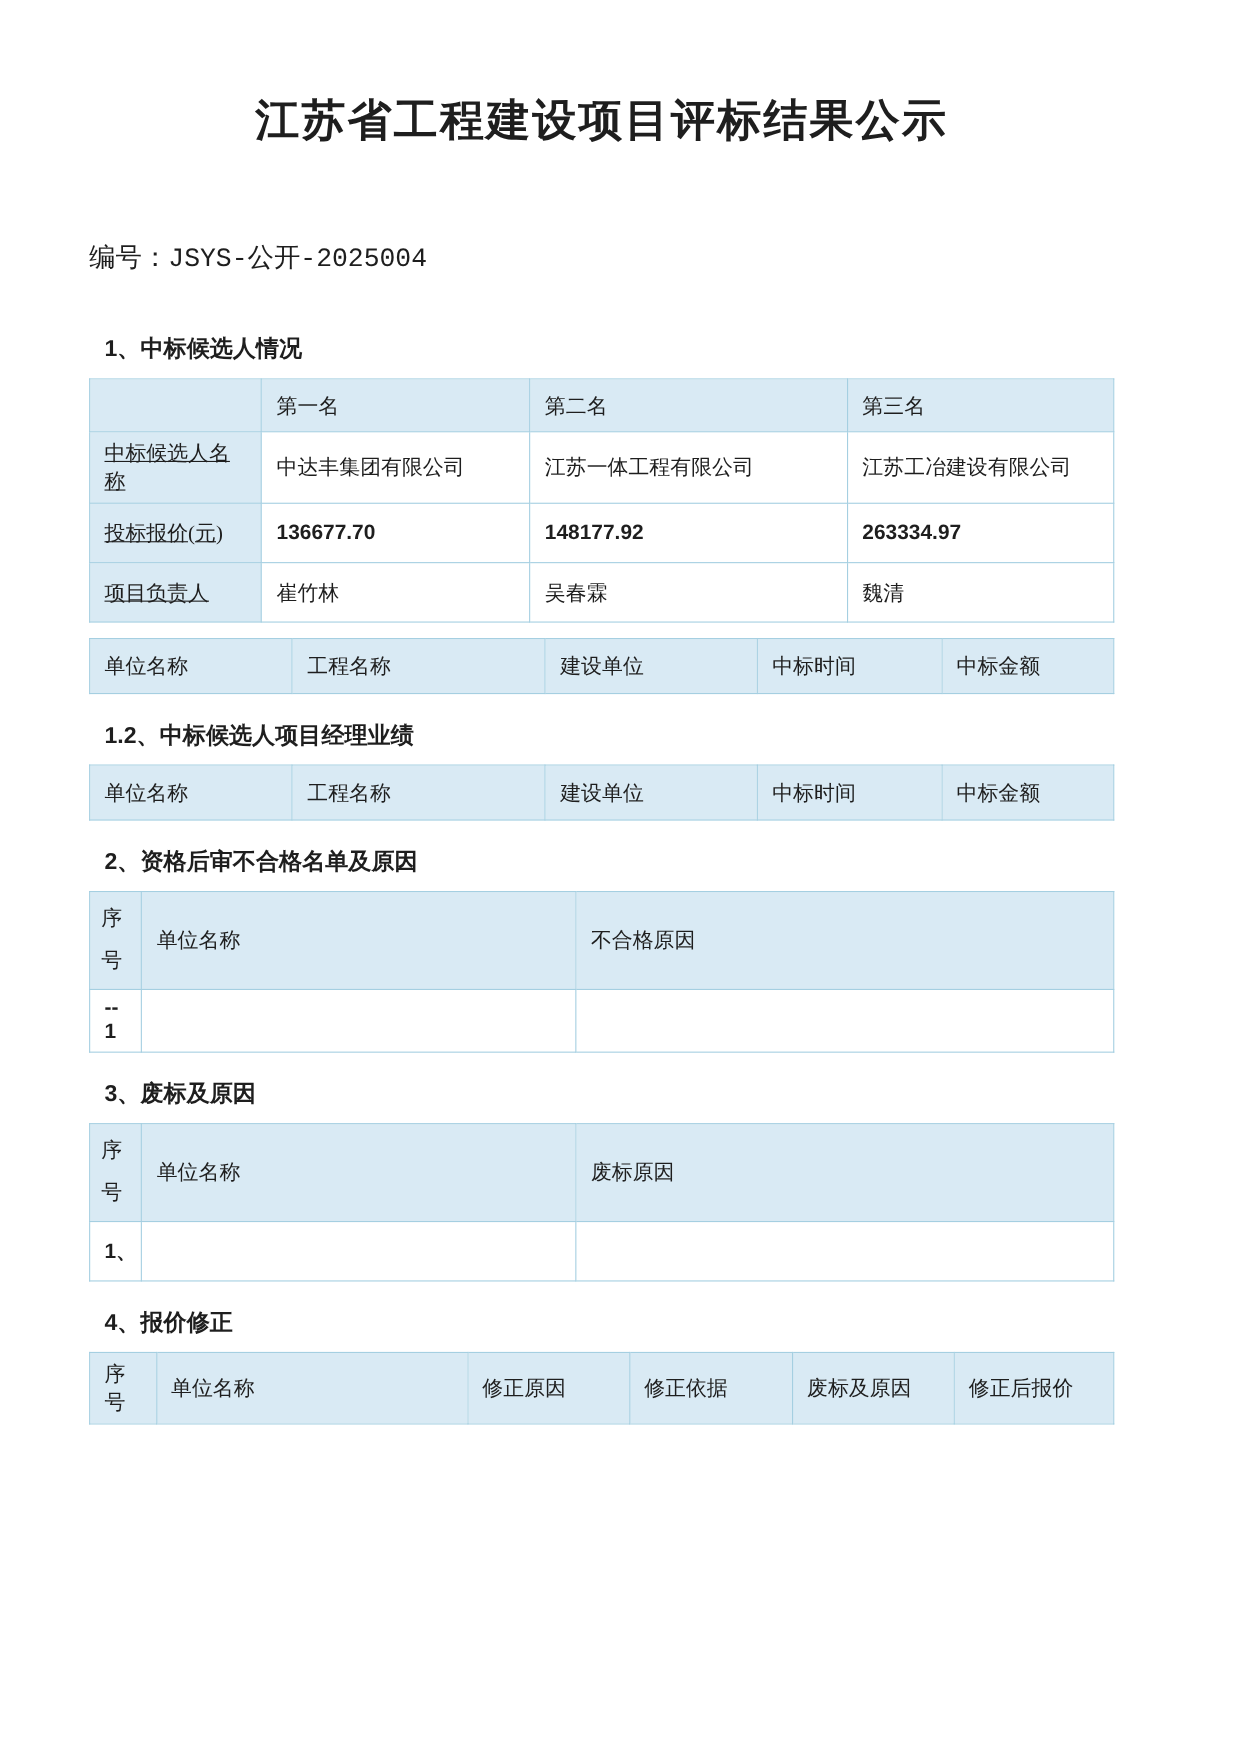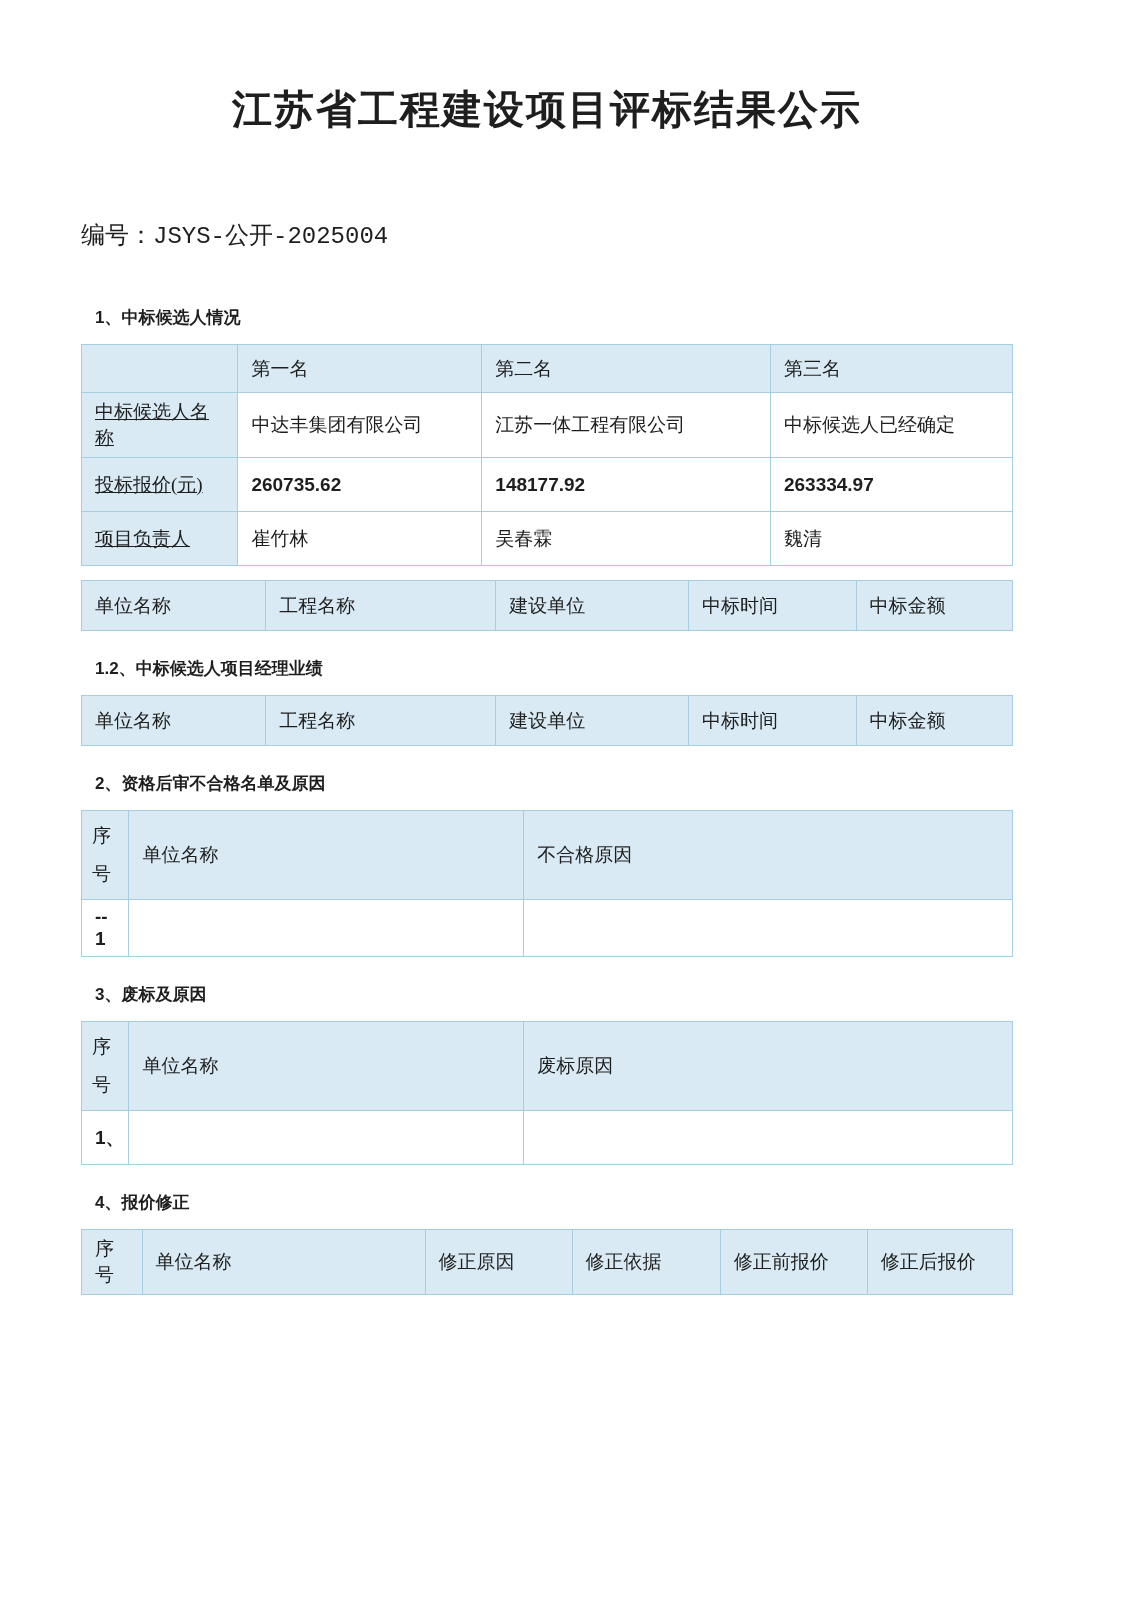--- a/index.html
+++ b/index.html
@@ -41,21 +41,21 @@
     text-indent: 2em;
   }
   .intro .bu {
     font-weight: 700;
     text-decoration: underline;
     text-underline-offset: 3px;
     font-family: "Liberation Sans", "DejaVu Sans", sans-serif;
   }
   .sec-heading {
     margin: 26px 0 0 14px;
-    font-size: 17px;
+    font-size: 21px;
     font-weight: 700;
     line-height: 24px;
     font-family: "Liberation Sans", "DejaVu Sans", sans-serif;
   }
   .sec-heading.first { margin-top: 56px; }
   table.tbl {
     width: 100%;
     border-collapse: collapse;
     table-layout: fixed;
     margin-top: 14px;
@@ -104,25 +104,25 @@
         <tr class="hdr">
       <td></td>
       <td>第一名</td>
       <td>第二名</td>
       <td>第三名</td>
     </tr>
     <tr class="data">
       <td class="lbl">中标候选人名称</td>
       <td>中达丰集团有限公司</td>
       <td>江苏一体工程有限公司</td>
-      <td>中标候选人已经确定</td>
+      <td>江苏工冶建设有限公司</td>
     </tr>
     <tr class="data">
       <td class="lbl">投标报价(元)</td>
-      <td class="num">260735.62</td>
+      <td class="num">136677.70</td>
       <td class="num">148177.92</td>
       <td class="num">263334.97</td>
     </tr>
     <tr class="data">
       <td class="lbl">项目负责人</td>
       <td>崔竹林</td>
       <td>吴春霖</td>
       <td>魏清</td>
     </tr>
   </tbody>
@@ -218,19 +218,19 @@
         <col style="width:15.9%">
         <col style="width:15.8%">
         <col style="width:15.6%">
     </colgroup>
     <tbody>
         <tr class="hdr">
       <td>序号</td>
       <td>单位名称</td>
       <td>修正原因</td>
       <td>修正依据</td>
-      <td>修正前报价</td>
+      <td>废标及原因</td>
       <td>修正后报价</td>
     </tr>
   </tbody>
     </table>
 
 </div>
 
 </body></html>

